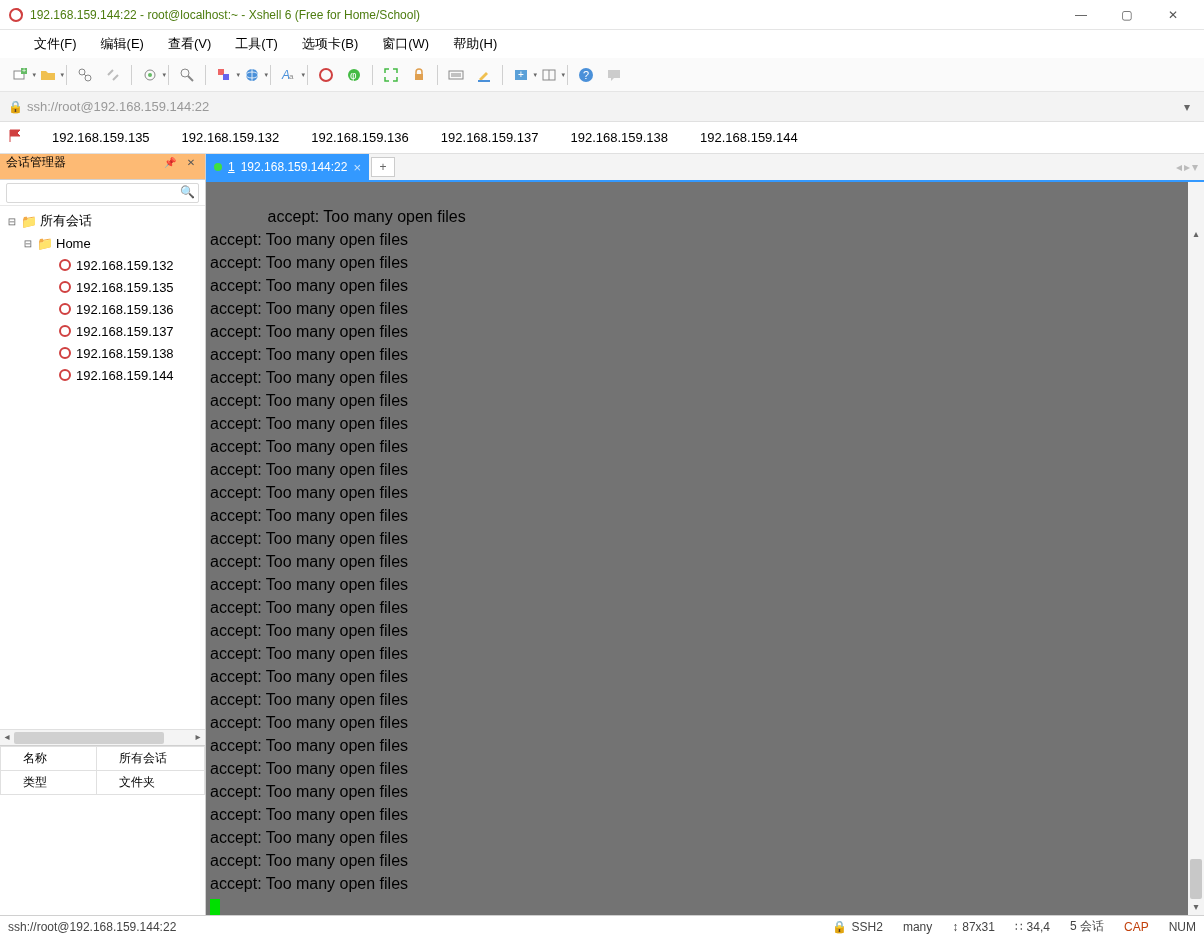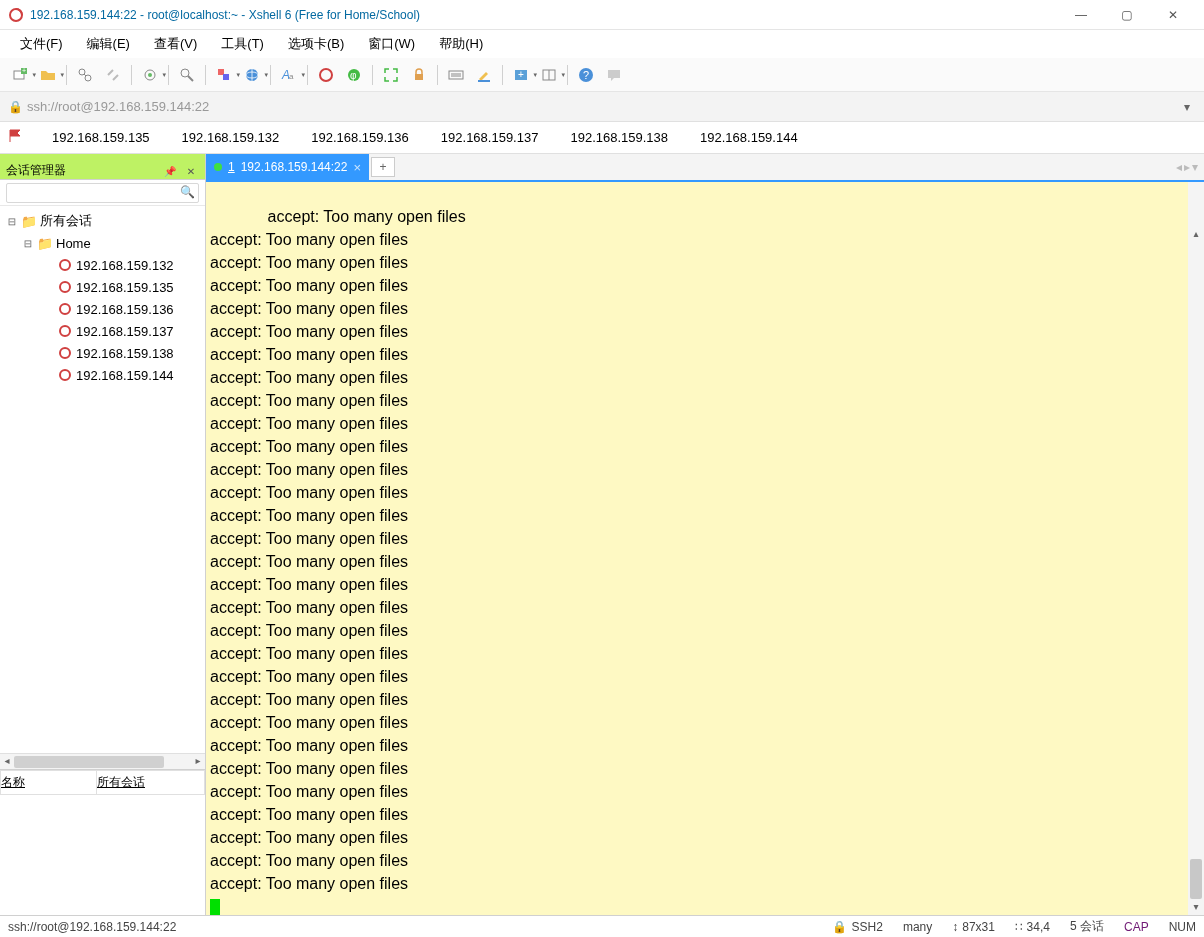--- a/index.html
+++ b/index.html
@@ -1,26 +1,26 @@
 <!DOCTYPE html>
 <html><head>
 <meta charset="utf-8">
 <style>
 * { box-sizing: border-box; margin: 0; padding: 0; font-family: "Microsoft YaHei", Tahoma, sans-serif; }
 body { width: 1204px; height: 937px; background: #fff; font-size: 12px; overflow: hidden; display: flex; flex-direction: column; }
 
 
 .titlebar { height: 30px; display: flex; align-items: center; padding: 0 8px; border-bottom: 1px solid #e5e5e5; }
 .titlebar .app-icon { width: 16px; height: 16px; margin-right: 6px; }
-.titlebar .title { flex: 1; font-size: 12px; color: #0369a1; }
+.titlebar .title { flex: 1; font-size: 12px; color: #4d7c0f; }
 .win-btns { display: flex; gap: 0; }
 .win-btn { width: 46px; height: 30px; display: flex; align-items: center; justify-content: center; color: #555; cursor: pointer; }
 
 
-.menubar { height: 28px; display: flex; align-items: center; padding: 0 10px; gap: 4px; font-size: 13px; }
+.menubar { height: 28px; display: flex; align-items: center; padding: 0 24px; gap: 4px; font-size: 13px; }
 .menu-item { padding: 3px 10px; cursor: pointer; }
 
 
 .toolbar { height: 34px; display: flex; align-items: center; padding: 0 8px; gap: 4px; border-bottom: 1px solid #e5e5e5; background: #fafafa; }
 .tb-btn { width: 24px; height: 24px; display: flex; align-items: center; justify-content: center; border-radius: 2px; cursor: pointer; position: relative; }
 .tb-sep { width: 1px; height: 20px; background: #d0d0d0; margin: 0 2px; }
 .tb-drop::after { content: "▾"; font-size: 7px; color: #666; position: absolute; right: -4px; top: 8px;}
 
 
 .addressbar { height: 30px; display: flex; align-items: center; padding: 0 8px; background: #f3f3f3; border-bottom: 1px solid #e0e0e0; }
@@ -30,21 +30,21 @@
 
 
 .quickbar { height: 32px; display: flex; align-items: center; padding: 0 8px; gap: 24px; font-size: 13px; border-bottom: 1px solid #e0e0e0; }
 .quick-item { cursor: pointer; padding: 2px 4px; }
 
 
 .main { flex: 1; display: flex; min-height: 0; }
 
 
 .sidebar { width: 206px; display: flex; flex-direction: column; border-right: 1px solid #d0d0d0; }
-.side-header { height: 26px; display: flex; align-items: flex-end; padding: 0 6px; background: #bef264; border-bottom: 1px solid #d0d0d0; font-size: 12px; }
+.side-header { height: 26px; display: flex; align-items: flex-start; padding: 0 6px; background: #fdba74; border-bottom: 1px solid #d0d0d0; font-size: 12px; }
 .side-header .title { flex: 1; }
 .side-header .btn { width: 16px; height: 16px; display: flex; align-items: center; justify-content: center; cursor: pointer; color: #555; margin-left: 4px; font-size: 10px;}
 .side-search { height: 26px; padding: 3px 6px; border-bottom: 1px solid #e8e8e8; }
 .side-search-input { width: 100%; height: 20px; border: 1px solid #d8d8d8; border-radius: 2px; padding: 0 20px 0 6px; background: #fff; }
 .side-search-wrap { position: relative; }
 .side-search-wrap .mag { position: absolute; right: 4px; top: 2px; color: #bbb; }
 
 .tree { flex: 1; overflow: auto; padding: 4px 2px; font-size: 13px; }
 .tree-node { display: flex; align-items: center; height: 22px; cursor: pointer; padding-left: 4px; }
 .tree-toggle { width: 12px; text-align: center; color: #666; font-size: 10px; }
@@ -54,35 +54,35 @@
 .tree-indent-1 { padding-left: 20px; }
 .tree-indent-2 { padding-left: 40px; }
 
 .side-scroll { height: 16px; background: #f4f4f4; border-top: 1px solid #e0e0e0; position: relative; }
 .side-scroll .thumb { position: absolute; left: 14px; top: 2px; width: 150px; height: 12px; background: #d0d0d0; border-radius: 2px; }
 .side-scroll .arr { position: absolute; top: 1px; width: 12px; text-align: center; color: #666; font-size: 10px; }
 .side-scroll .arr.l { left: 1px; } .side-scroll .arr.r { right: 1px; }
 
 .props { border-top: 1px solid #d0d0d0; }
 .props table { width: 100%; border-collapse: collapse; font-size: 12px; }
-.props td { border: 1px solid #e0e0e0; padding: 3px 0; text-decoration: underline; }
+.props td { border: 1px solid #e0e0e0; padding: 3px 22px; }
 .props td:first-child { width: 96px; }
 
 
 .content { flex: 1; display: flex; flex-direction: column; min-width: 0; }
 .tabbar { height: 28px; display: flex; align-items: stretch; background: #f4f4f4; border-bottom: 2px solid #3399ff; }
 .tab { display: flex; align-items: center; padding: 0 8px; background: #3399ff; color: #fff; font-size: 12px; gap: 6px; cursor: pointer; }
 .tab .dot { width: 8px; height: 8px; border-radius: 50%; background: #40e040; }
 .tab .num { text-decoration: underline; }
 .tab .close { color: #cce6ff; cursor: pointer; font-size: 13px; }
 .tab-add { width: 24px; display: flex; align-items: center; justify-content: center; border: 1px solid #ccc; background: #fff; margin: 3px 3px 3px 2px; cursor: pointer; color: #666; }
 .tab-nav { margin-left: auto; display: flex; align-items: center; padding-right: 6px; color: #bbb; gap: 2px;}
 .tab-nav span { cursor: pointer; }
 
-.terminal { flex: 1; background: #fef9c3; color: #000; font-family: "Courier New", monospace; font-size: 16px; line-height: 22px; padding: 2px 4px; position: relative; overflow: hidden; white-space: pre; }
+.terminal { flex: 1; background: #737373; color: #000; font-family: "Courier New", monospace; font-size: 16px; line-height: 22px; padding: 2px 4px; position: relative; overflow: hidden; white-space: pre; }
 .cursor-block { display: inline-block; width: 10px; height: 18px; background: #00e000; vertical-align: text-bottom; }
 .term-scroll { position: absolute; right: 0; top: 0; bottom: 0; width: 16px; background: #f4f4f4; }
 .term-scroll .arr { height: 16px; text-align: center; color: #666; font-size: 10px; line-height: 16px; }
 .term-scroll .track { position: absolute; top: 16px; bottom: 16px; left: 0; right: 0; }
 .term-scroll .thumb { position: absolute; left: 2px; right: 2px; bottom: 0; height: 40px; background: #c8c8c8; border-radius: 2px; }
 
 
 .statusbar { height: 22px; display: flex; align-items: center; padding: 0 8px; border-top: 1px solid #d0d0d0; font-size: 12px; gap: 20px; }
 .statusbar .spacer { flex: 1; }
 .status-chunk { display: flex; align-items: center; gap: 4px; color: #444; }
@@ -346,20 +346,24 @@
       <span class="arr l">◂</span>
       <span class="thumb"></span>
       <span class="arr r">▸</span>
     </div>
     <div class="props">
       <table>
         <tbody>
             <tr>
               <td>名称</td>
               <td>所有会话</td>
+            </tr>
+        <tr>
+              <td>类型</td>
+              <td>文件夹</td>
             </tr>
       </tbody>
         </table>
       <div style="height:120px"></div>
     </div>
   </div>
 
   <div class="content">
     <div class="tabbar">
       <div class="tab">
@@ -423,15 +427,15 @@
       <span class="lock-y">🔒</span>
       <span>SSH2</span>
     </span>
   <span class="status-chunk">many</span>
   <span class="status-chunk">
       <span>↕ </span>
       <span>87x31</span>
     </span>
   <span class="status-chunk">∷ <span>34,4</span></span>
   <span class="status-chunk">5 会话</span>
-  <span class="status-chunk" style="color:#701a75">CAP</span>
+  <span class="status-chunk" style="color:#c2410c">CAP</span>
   <span class="status-chunk">NUM</span>
 </div>
 
 </body></html>

